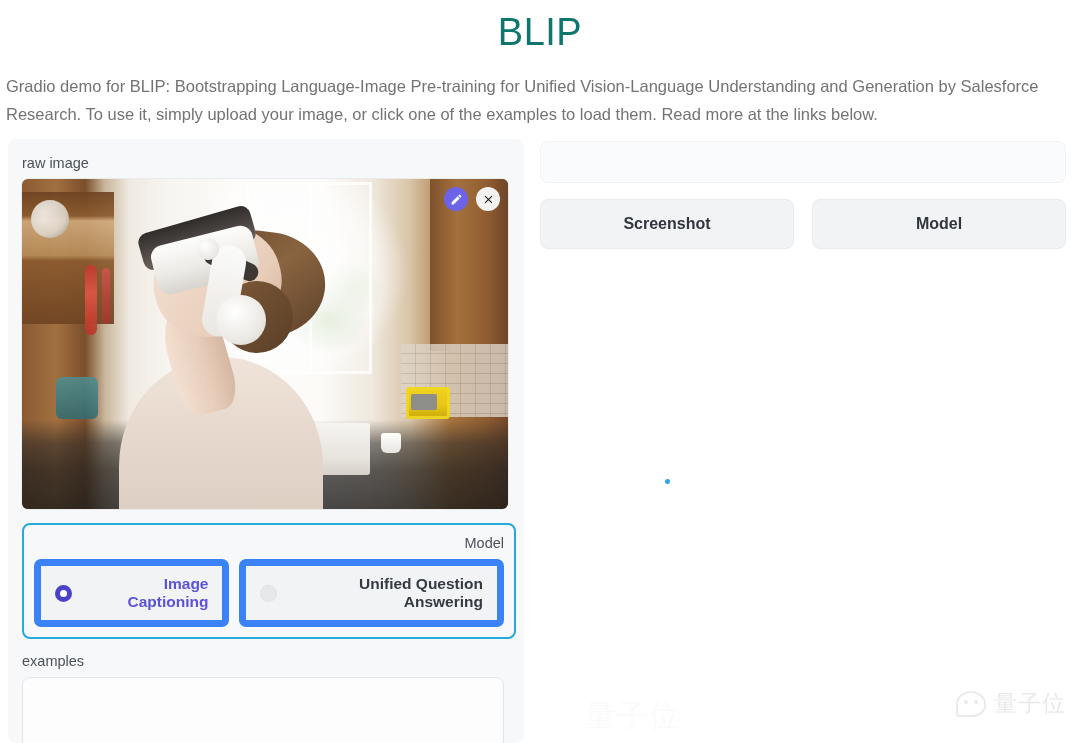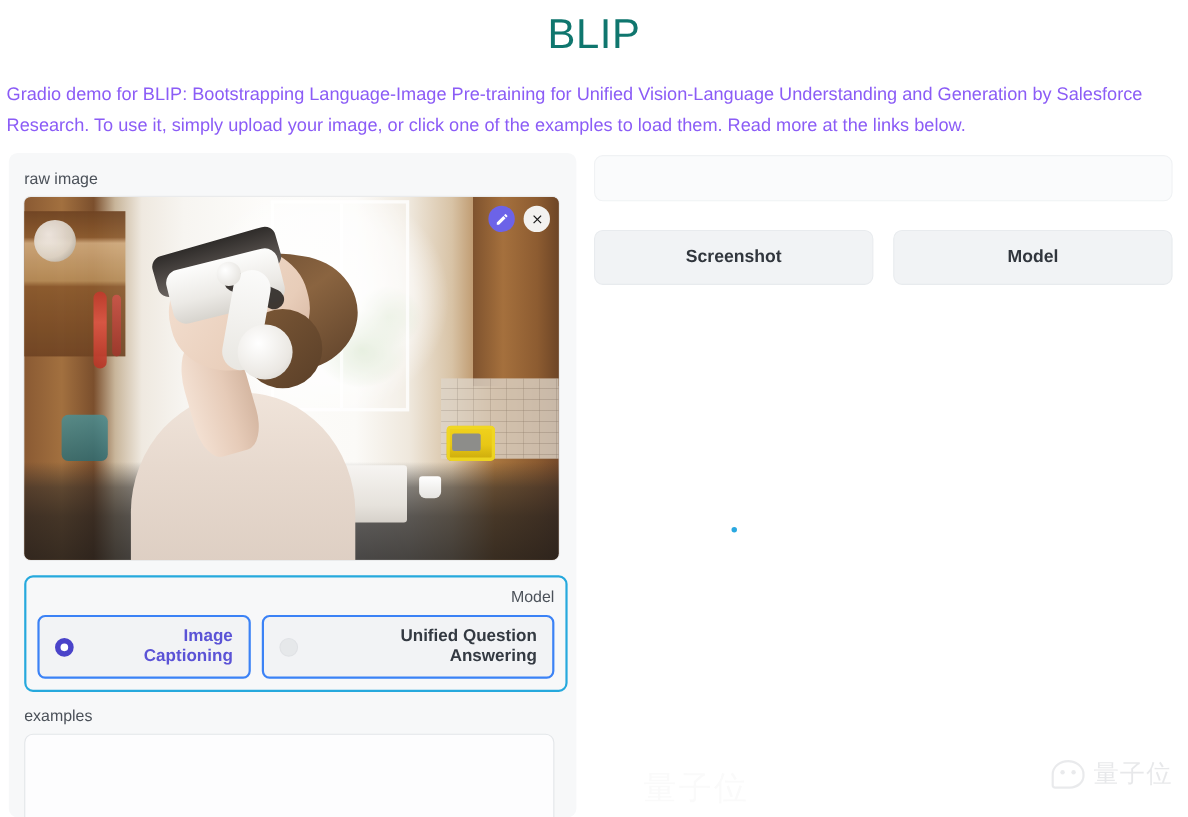--- a/index.html
+++ b/index.html
@@ -30,21 +30,21 @@
     line-height: 48px;
   }
 
   .app-description {
     position: absolute;
     top: 72px;
     left: 6px;
     width: 1056px;
     font-size: 16.5px;
     line-height: 28px;
-    color: #8b5cf6;
+    color: #737373;
   }
 
   
   .columns {
     position: absolute;
     top: 139px;
     left: 0;
     width: 1080px;
     height: 604px;
     display: flex;
@@ -310,21 +310,21 @@
   .radio-row {
     display: flex;
     gap: 10px;
     margin-top: 4px;
   }
   .radio-item {
     display: flex;
     align-items: center;
     gap: 24px;
     background: #f2f3f5;
-    border: 2px solid #3b82f6;
+    border: 7px solid #3b82f6;
     border-radius: 7px;
     padding: 9px 14px;
     cursor: pointer;
     font-size: 15.5px;
     font-weight: 700;
   }
   .radio-item .dot {
     width: 17px; height: 17px;
     border-radius: 50%;
     flex: 0 0 auto;
@@ -355,21 +355,21 @@
     width: 526px;
     height: 42px;
     background: #fafbfc;
     border: 1px solid #f0f2f4;
     border-radius: 8px;
     margin-left: 0;
   }
   .btn-row {
     display: flex;
     gap: 18px;
-    margin-top: 26px;
+    margin-top: 16px;
   }
   .action-btn {
     width: 254px;
     height: 50px;
     background: #f1f3f5;
     border: 1px solid #e8ebee;
     border-radius: 8px;
     font-size: 16px;
     font-weight: 700;
     color: #31363d;

